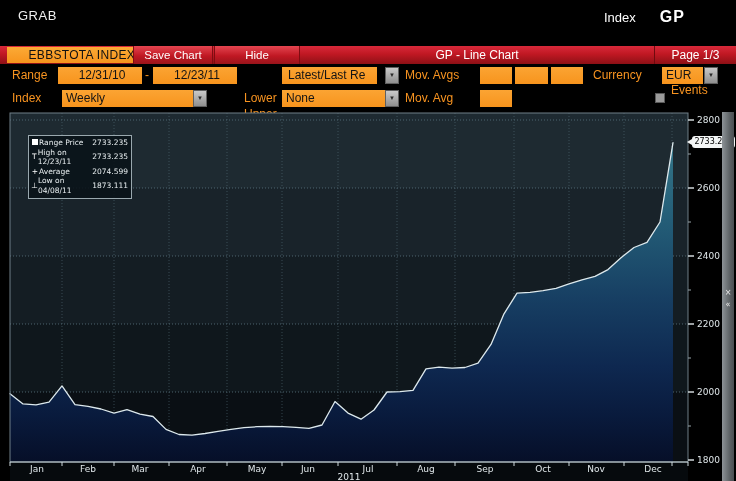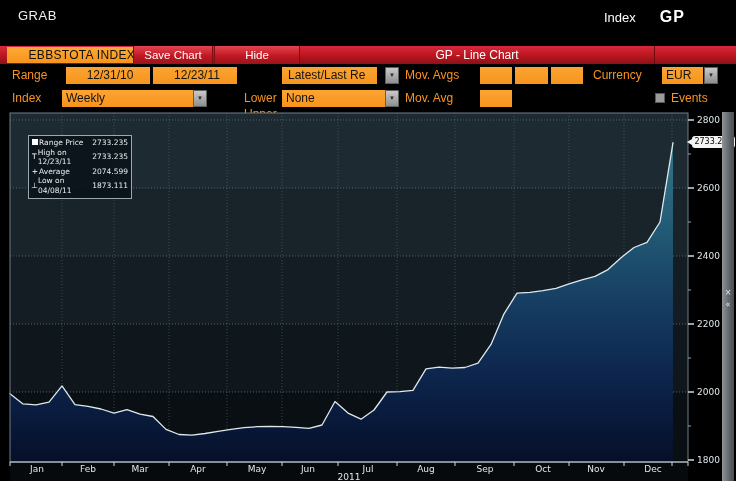--- a/index.html
+++ b/index.html
@@ -64,23 +64,24 @@
   <span class="abs ctx">
     <span>Index</span><b>GP</b>
   </span>
 
   <div class="abs redbar"></div>
   <div class="abs sec">EBBSTOTA INDEX</div>
   <div class="abs rbtn" style="left:133px;width:80px;">Save Chart</div>
   <div class="abs rbtn" style="left:214px;width:86px;">Hide</div>
   <div class="abs rtitle">GP - Line Chart</div>
   <div class="abs rdiv"></div>
+  <div class="abs rpage">Page 1/3</div>
 
   <span class="abs lab" style="left:12px;top:67px;">Range</span>
-  <div class="abs fld" style="left:58px;top:67px;width:84px;text-align:center;margin-left:8px;">12/31/10</div>
+  <div class="abs fld" style="left:58px;top:67px;width:84px;text-align:center;">12/31/10</div>
   <span class="abs lab" style="left:145px;top:67px;">-</span>
   <div class="abs fld" style="left:153px;top:67px;width:84px;text-align:center;">12/23/11</div>
   <span class="abs lab" style="left:244px;top:67px;margin-top:39px;">Upper</span>
   <div class="abs fld" style="left:282px;top:67px;width:95px;padding-left:6px;">Latest/Last Re</div>
   <div class="abs dd" style="left:385px;top:67px;">▼</div>
   <span class="abs lab" style="left:405px;top:67px;">Mov. Avgs</span>
   <div class="abs fld" style="left:480px;top:67px;width:32px;"></div>
   <div class="abs fld" style="left:515px;top:67px;width:33px;"></div>
   <div class="abs fld" style="left:551px;top:67px;width:32px;"></div>
   <span class="abs lab" style="left:593px;top:67px;">Currency</span>
@@ -89,21 +90,21 @@
 
   <span class="abs lab" style="left:12px;top:90px;">Index</span>
   <div class="abs fld" style="left:62px;top:90px;width:131px;">Weekly</div>
   <div class="abs dd" style="left:193px;top:90px;">▼</div>
   <span class="abs lab" style="left:244px;top:90px;">Lower</span>
   <div class="abs fld" style="left:282px;top:90px;width:103px;">None</div>
   <div class="abs dd" style="left:385px;top:90px;">▼</div>
   <span class="abs lab" style="left:405px;top:90px;">Mov. Avg</span>
   <div class="abs fld" style="left:480px;top:90px;width:32px;"></div>
   <div class="abs chk" style="left:655px;top:93px;"></div>
-  <span class="abs lab" style="left:671px;top:90px;">Events</span>
+  <span class="abs lab" style="left:671px;top:82px;">Events</span>
 
   <svg id="chart" class="abs" style="left:0;top:112px;" width="736" height="369" viewBox="0 112 736 369">
       <defs>
         <linearGradient id="ag" gradientUnits="userSpaceOnUse" x1="0" y1="120" x2="0" y2="462">
           <stop offset="0" stop-color="#3f8194"></stop>
           <stop offset="0.14" stop-color="#2f6e83"></stop>
           <stop offset="0.32" stop-color="#225a75"></stop>
           <stop offset="0.52" stop-color="#173f63"></stop>
           <stop offset="0.72" stop-color="#0e2850"></stop>
           <stop offset="0.87" stop-color="#091a3c"></stop>

